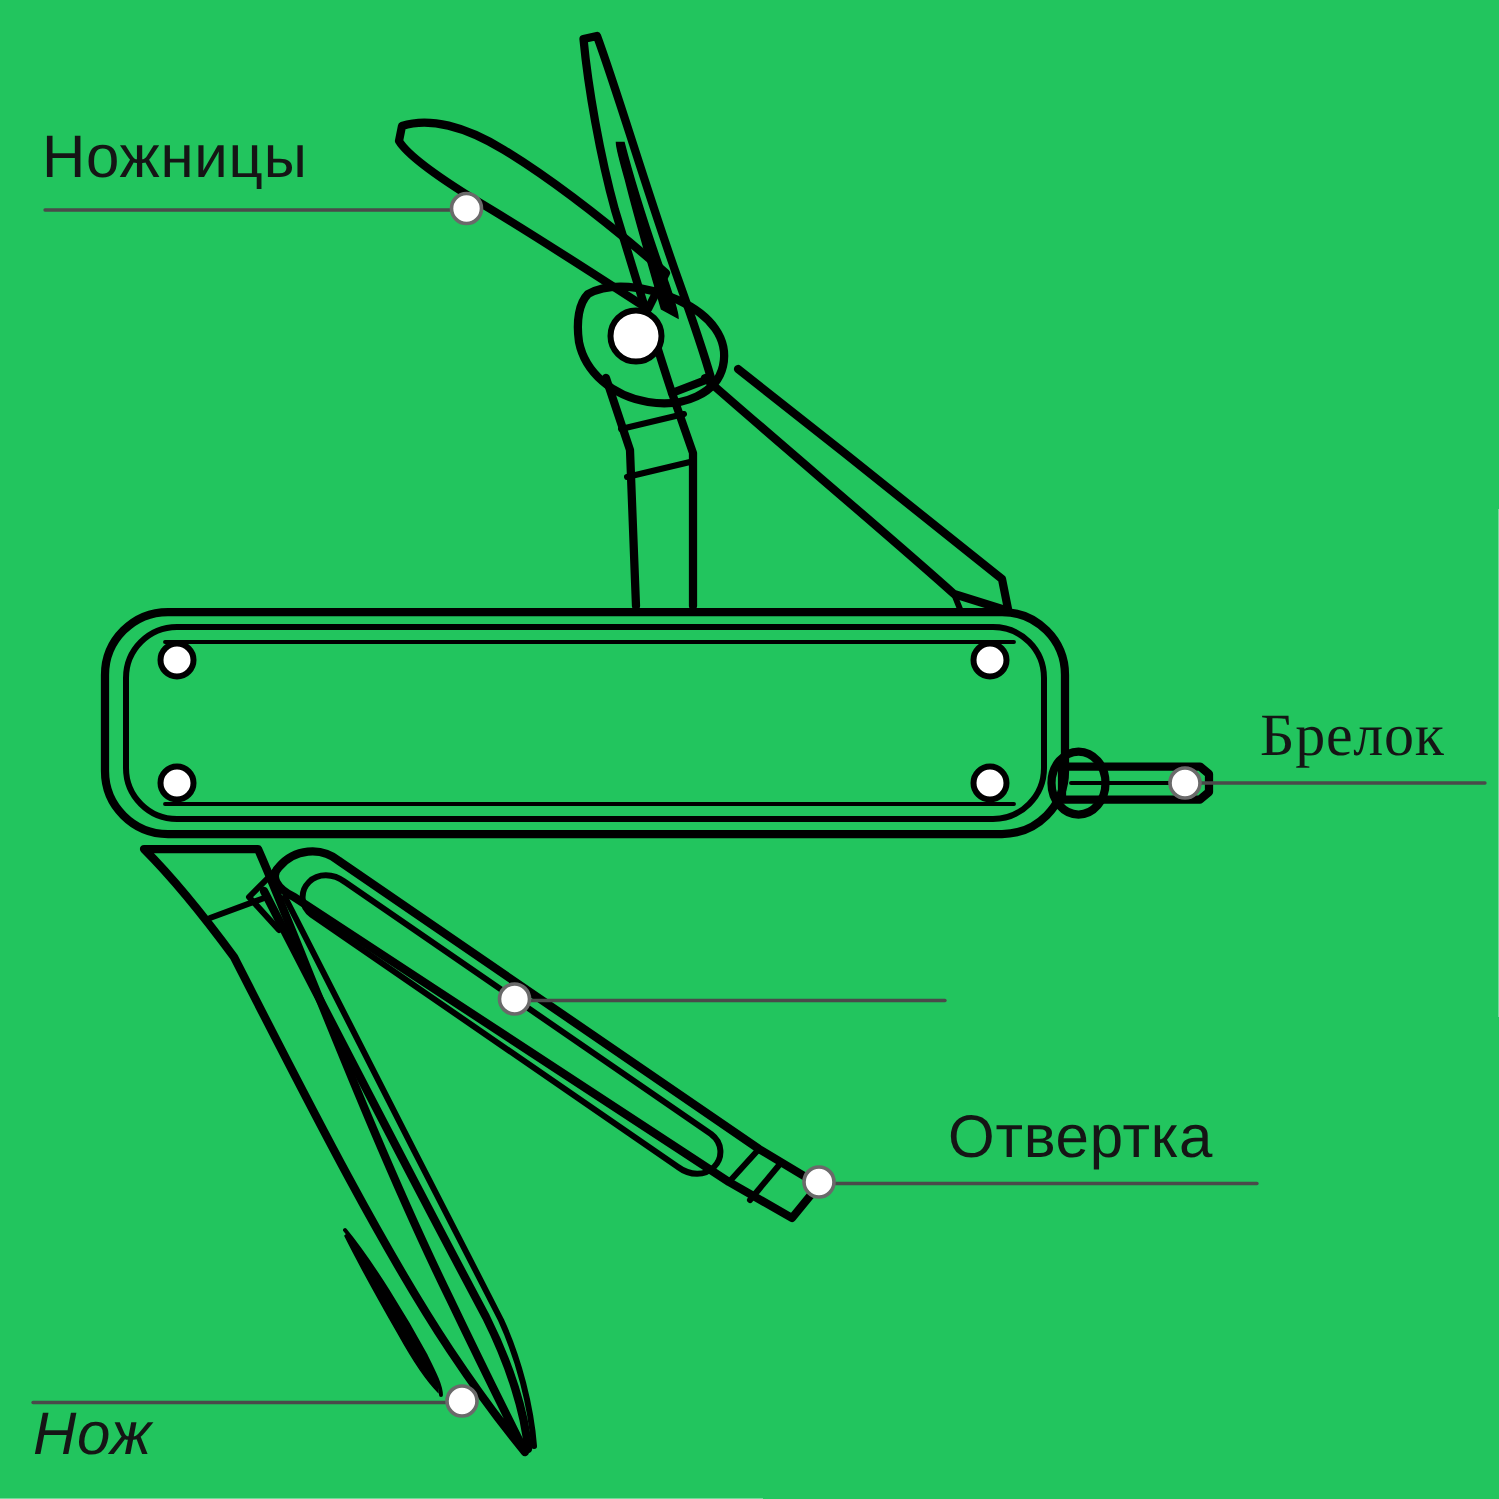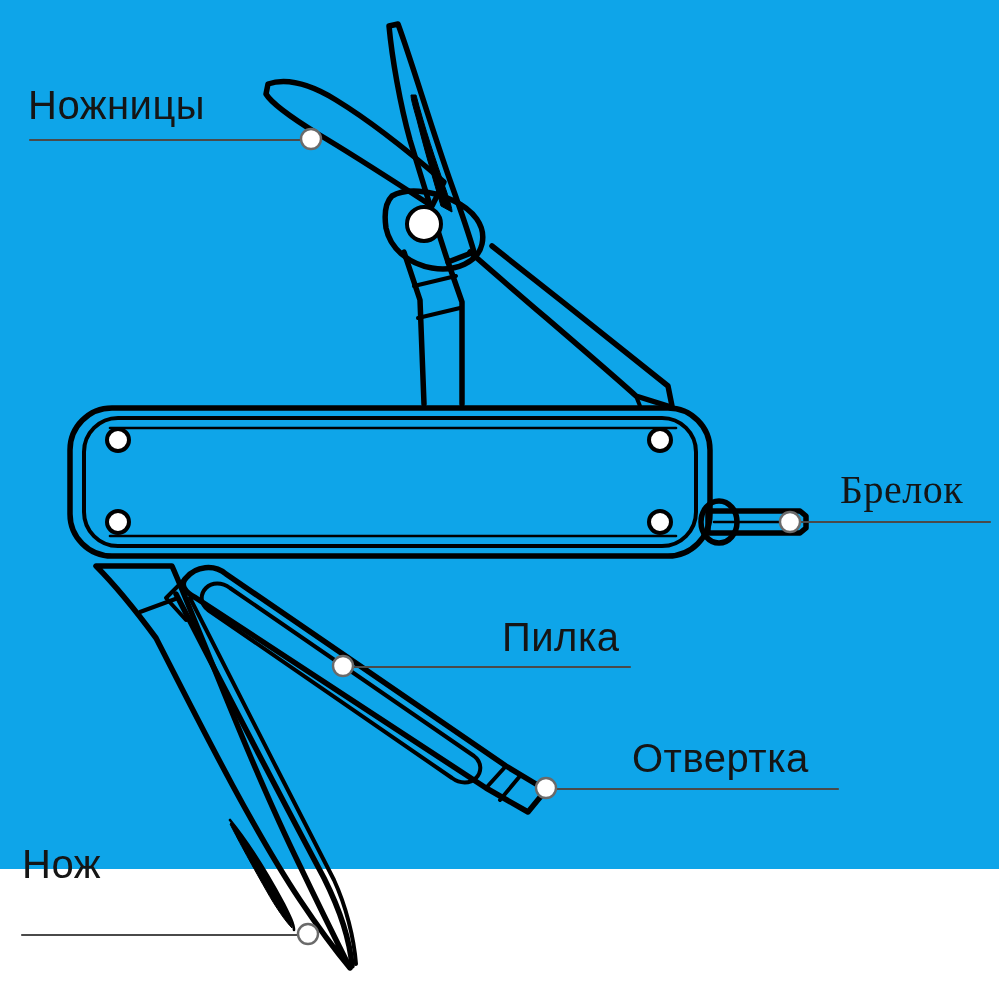--- a/index.html
+++ b/index.html
@@ -1,18 +1,18 @@
 <!DOCTYPE html>
 <html><head>
 <meta charset="utf-8">
 <style>
   html,body{margin:0;padding:0;background:#ffffff;}
   body{width:999px;height:999px;overflow:hidden;
        font-family:"Liberation Sans","DejaVu Sans",sans-serif;}
-  #diagram{position:relative;width:999px;height:869px;background:#0ea5e9;}
+  #diagram{position:relative;width:999px;height:999px;background:#22c55e;}
   svg{position:absolute;left:0;top:0;display:block;}
   .ink{fill:none;stroke:#000000;stroke-linecap:round;stroke-linejoin:round;}
   .w-thick{stroke-width:5.5;}
   .w-med{stroke-width:4;}
   .w-thin{stroke-width:2.6;}
   .solidblk{fill:#000000;stroke:#000000;stroke-width:1;}
   .leader{fill:none;stroke:#4a4a4a;stroke-width:2.2;stroke-linecap:round;}
   .marker{fill:#ffffff;stroke:#6a6a6a;stroke-width:2.4;}
   .rivet{fill:#ffffff;stroke:#000000;stroke-width:4;}
   .label{position:absolute;color:#151515;font-size:40px;font-weight:300;
@@ -174,19 +174,18 @@
 
       <path class="leader" d="M 22 935 L 297 935"></path>
       <circle class="marker" cx="308" cy="934" r="10"></circle>
     </g>
   </svg>
 
   <div class="label" style="left:28px;  top:85px;">Ножницы</div>
 
   <div class="label" style="left:840px; top:470px;font-family:Liberation Serif, serif;">Брелок</div>
 
-  <div class="label" style="left:502px; top:617px;">Пилка</div>
 
   <div class="label" style="left:632px; top:738px;">Отвертка</div>
 
-  <div class="label" style="left:22px;  top:844px;">Нож</div>
+  <div class="label" style="left:22px;  top:936px;font-style:italic;">Нож</div>
 
 </div>
 
 </body></html>

